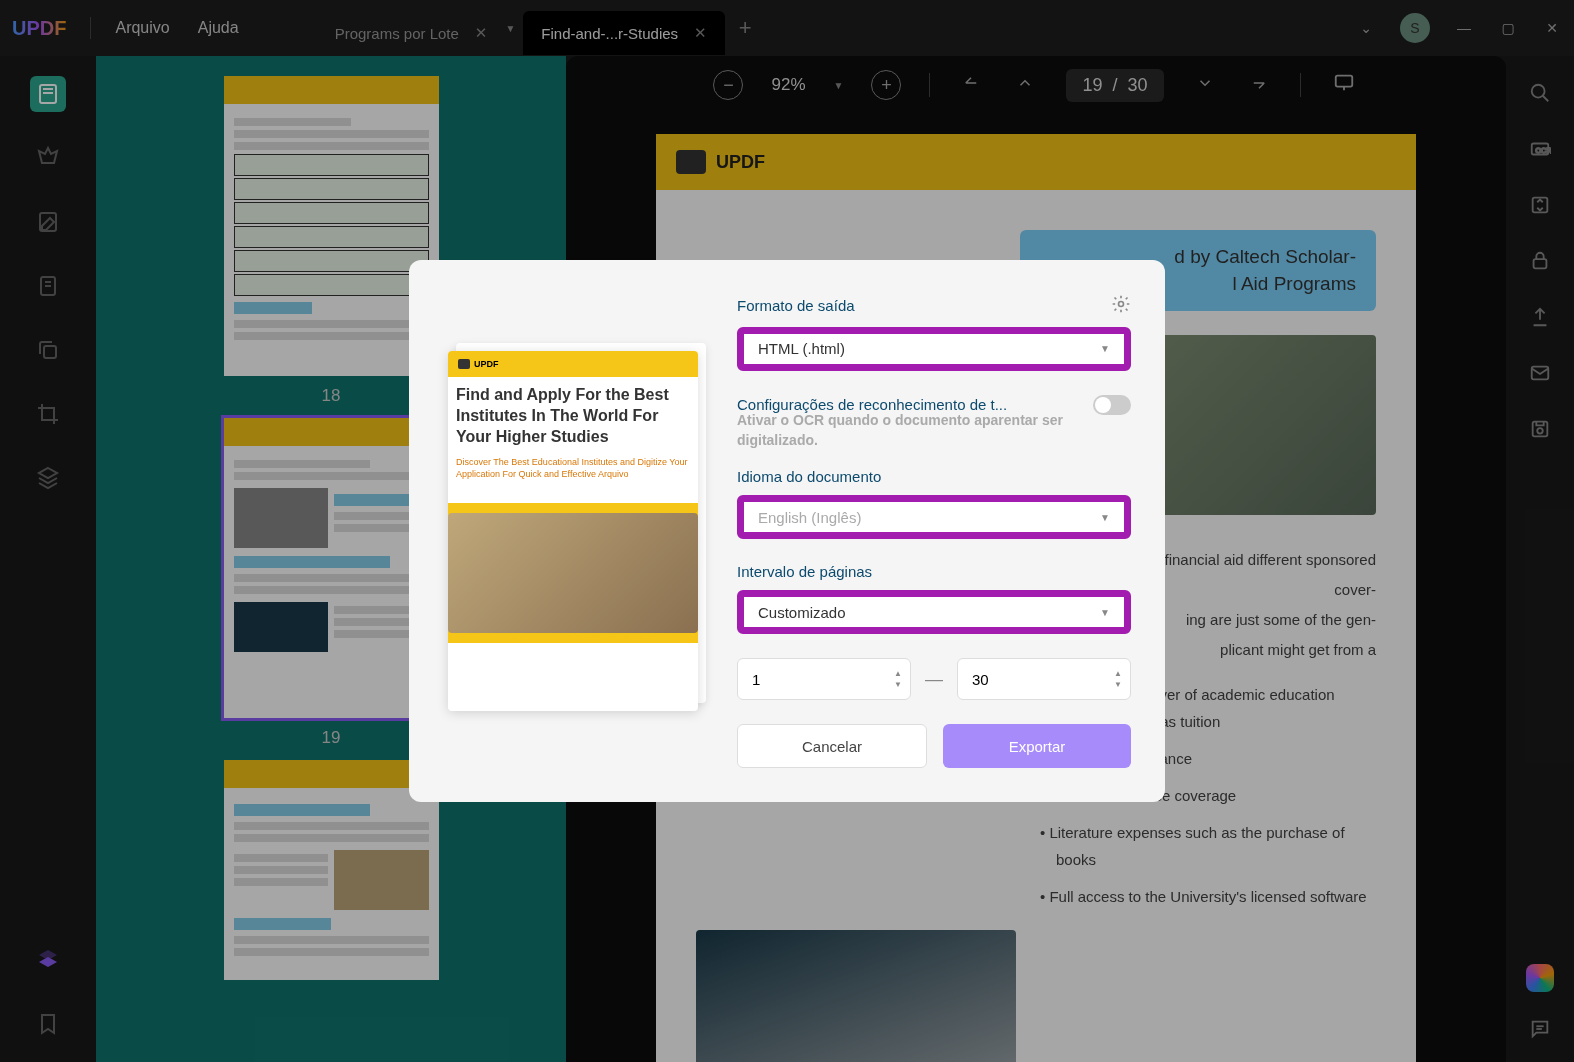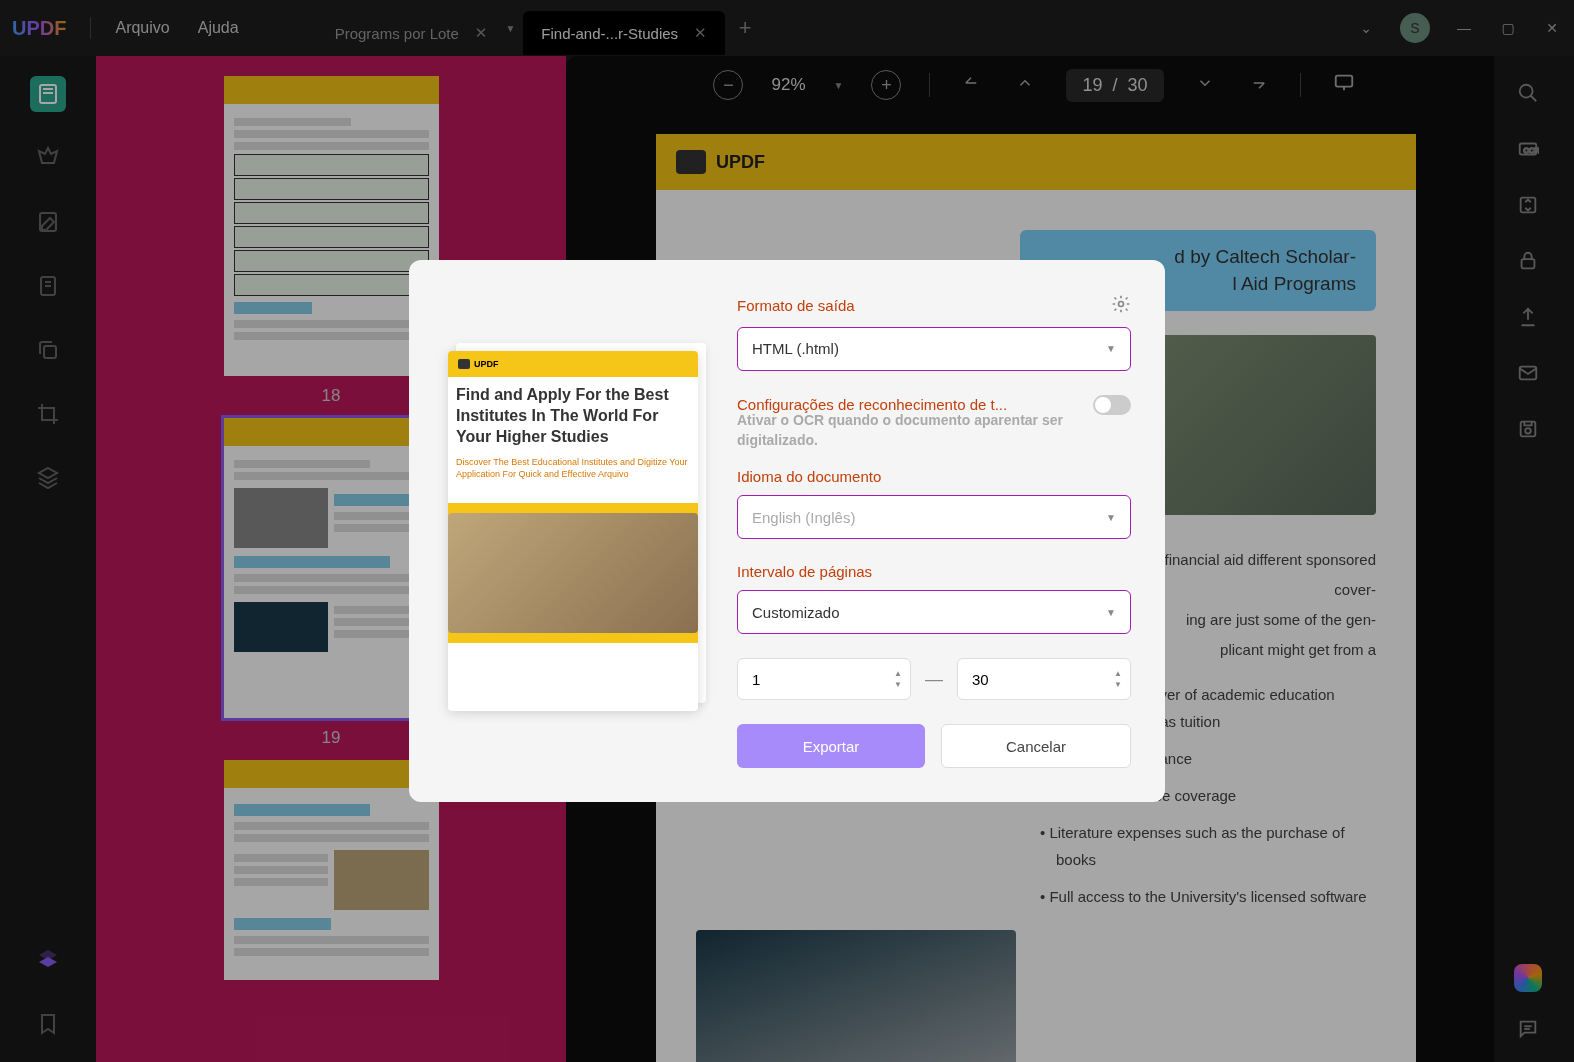--- a/index.html
+++ b/index.html
@@ -20,21 +20,21 @@
 .win-btn { color: #aaa; font-size: 14px; cursor: pointer; width: 20px; text-align: center; }
 
 
 .left-sidebar { position: absolute; left: 0; top: 56px; width: 96px; height: calc(100% - 56px); background: #1a1a1a; display: flex; flex-direction: column; align-items: center; padding-top: 20px; gap: 28px; }
 .sidebar-icon { width: 36px; height: 36px; display: flex; align-items: center; justify-content: center; color: #666; cursor: pointer; border-radius: 6px; }
 .sidebar-icon.active { background: #2ba88f; color: #fff; }
 .sidebar-icon svg { width: 24px; height: 24px; }
 .sidebar-bottom { margin-top: auto; margin-bottom: 20px; display: flex; flex-direction: column; gap: 28px; align-items: center; }
 
 
-.thumb-panel { position: absolute; left: 96px; top: 56px; width: 470px; height: calc(100% - 56px); background: #be185d; padding: 20px 30px; overflow: hidden; }
+.thumb-panel { position: absolute; left: 96px; top: 56px; width: 470px; height: calc(100% - 56px); background: #0f766e; padding: 20px 30px; overflow: hidden; }
 .thumb { margin-bottom: 12px; }
 .thumb-page { width: 215px; height: 300px; background: #fff; margin: 0 auto; position: relative; }
 .thumb-page.selected { outline: 3px solid #8b5cf6; }
 .thumb-header { height: 28px; background: #f5c518; }
 .thumb-content { padding: 10px; }
 .thumb-label { text-align: center; color: #ccc; font-size: 17px; margin-top: 10px; }
 .thumb-table-row { height: 22px; border: 1px solid #333; background: #e8f5e9; margin-bottom: 2px; }
 .thumb-text-block { height: 8px; background: #ddd; margin: 4px 0; }
 .thumb-highlight { height: 12px; background: #87ceeb; margin: 6px 0; }
 
@@ -54,42 +54,42 @@
 .doc-body { padding: 40px; color: #333; }
 .doc-callout { background: #7dd3fc; padding: 14px 20px; border-radius: 6px; margin-bottom: 24px; font-size: 19px; line-height: 1.4; }
 .doc-img { flex: 1; height: 180px; background: linear-gradient(135deg, #8a9a7b, #5a6a5b); border-radius: 4px; }
 .doc-text { font-size: 15px; line-height: 2; text-align: justify; color: #444; margin-bottom: 16px; }
 .doc-list { list-style: none; padding-left: 20px; }
 .doc-list li { font-size: 15px; line-height: 1.8; color: #444; margin-bottom: 10px; text-indent: -16px; padding-left: 16px; }
 .doc-list li::before { content: "• "; }
 .doc-img2 { width: 320px; height: 230px; background: linear-gradient(160deg, #1a3a4a, #c8c8c8); border-radius: 4px; margin-top: 10px; }
 
 
-.right-sidebar { position: absolute; right: 12px; top: 56px; width: 68px; height: calc(100% - 56px); background: #1a1a1a; display: flex; flex-direction: column; align-items: center; padding-top: 24px; gap: 30px; }
+.right-sidebar { position: absolute; right: 0; top: 56px; width: 68px; height: calc(100% - 56px); background: #1a1a1a; display: flex; flex-direction: column; align-items: center; padding-top: 24px; gap: 30px; }
 .right-icon { color: #888; cursor: pointer; width: 26px; height: 26px; display: flex; align-items: center; justify-content: center; }
 .right-icon svg { width: 22px; height: 22px; }
 .right-bottom { margin-top: auto; margin-bottom: 20px; display: flex; flex-direction: column; gap: 24px; align-items: center; }
 .ai-icon { width: 28px; height: 28px; background: conic-gradient(#ff6b6b, #f59e0b, #10b981, #3b82f6, #a855f7, #ff6b6b); border-radius: 8px; }
 
 
 .modal-backdrop { position: absolute; inset: 0; background: rgba(0,0,0,0.35); display: flex; align-items: center; justify-content: center; }
 .modal { width: 756px; background: #f5f5f5; border-radius: 12px; display: flex; padding: 34px; gap: 34px; }
 .modal-left { width: 260px; display: flex; align-items: center; justify-content: center; position: relative; }
 .modal-preview-stack { position: relative; width: 250px; height: 360px; }
 .modal-preview-bg { position: absolute; inset: -8px -8px 8px 8px; background: #fff; border-radius: 4px; box-shadow: 0 2px 8px rgba(0,0,0,0.1); }
 .modal-preview { position: relative; width: 100%; height: 100%; background: #fff; border-radius: 4px; box-shadow: 0 2px 12px rgba(0,0,0,0.15); overflow: hidden; }
 .preview-header { height: 26px; background: #f5c518; display: flex; align-items: center; padding: 0 10px; font-size: 9px; font-weight: bold; gap: 4px; }
 .preview-body { padding: 8px; background: #fff; }
 .preview-title { font-size: 16px; font-weight: 700; color: #333; line-height: 1.3; margin-bottom: 10px; }
 .preview-sub { font-size: 9px; color: #d97706; line-height: 1.3; margin-bottom: 14px; }
 .preview-mid { height: 140px; background: #f5c518; margin: 0 -18px; position: relative; }
 .preview-img { position: absolute; left: 18px; top: 10px; right: 18px; height: 120px; background: linear-gradient(135deg, #bfa77a, #8a7050); border-radius: 4px; }
 .modal-right { flex: 1; }
-.form-label { font-size: 15px; color: #c2410c; margin-bottom: 10px; display: flex; align-items: center; justify-content: space-between; }
-.form-select { width: 100%; height: 44px; background: #fff; border: 1px solid #a21caf; border-radius: 6px; padding: 0 14px; display: flex; align-items: center; justify-content: space-between; font-size: 15px; color: #333; cursor: pointer; margin-bottom: 24px; }
+.form-label { font-size: 15px; color: #0c4a6e; margin-bottom: 10px; display: flex; align-items: center; justify-content: space-between; }
+.form-select { width: 100%; height: 44px; background: #fff; border: 7px solid #a21caf; border-radius: 6px; padding: 0 14px; display: flex; align-items: center; justify-content: space-between; font-size: 15px; color: #333; cursor: pointer; margin-bottom: 24px; }
 .form-select.disabled { color: #aaa; }
 .form-toggle { width: 38px; height: 20px; background: #ccc; border-radius: 10px; position: relative; cursor: pointer; }
 .form-toggle::after { content: ""; position: absolute; left: 2px; top: 2px; width: 16px; height: 16px; background: #fff; border-radius: 50%; }
 .form-hint { font-size: 14px; color: #aaa; margin-bottom: 18px; margin-top: -14px; line-height: 1.4; font-weight: bold; }
 .form-range-row { display: flex; align-items: center; gap: 14px; margin-bottom: 24px; }
 .form-number { flex: 1; height: 42px; background: #fff; border: 1px solid #ddd; border-radius: 6px; padding: 0 14px; display: flex; align-items: center; font-size: 15px; position: relative; }
 .spinner { position: absolute; right: 8px; top: 50%; transform: translateY(-50%); display: flex; flex-direction: column; font-size: 8px; color: #888; gap: 2px; }
 .range-dash { color: #888; font-size: 18px; }
 .modal-buttons { display: flex; gap: 16px; }
 .btn { flex: 1; height: 44px; border-radius: 6px; display: flex; align-items: center; justify-content: center; font-size: 15px; cursor: pointer; }
@@ -440,18 +440,18 @@
         <span class="range-dash">—</span>
         <div class="form-number">
           <span>30</span>
           <div class="spinner">
               <span>▲</span>
               <span>▼</span>
             </div>
         </div>
       </div>
       <div class="modal-buttons">
+        <div class="btn btn-secondary">Cancelar</div>
         <div class="btn btn-primary">Exportar</div>
-        <div class="btn btn-secondary">Cancelar</div>
       </div>
     </div>
   </div>
 </div>
 
 </body></html>

